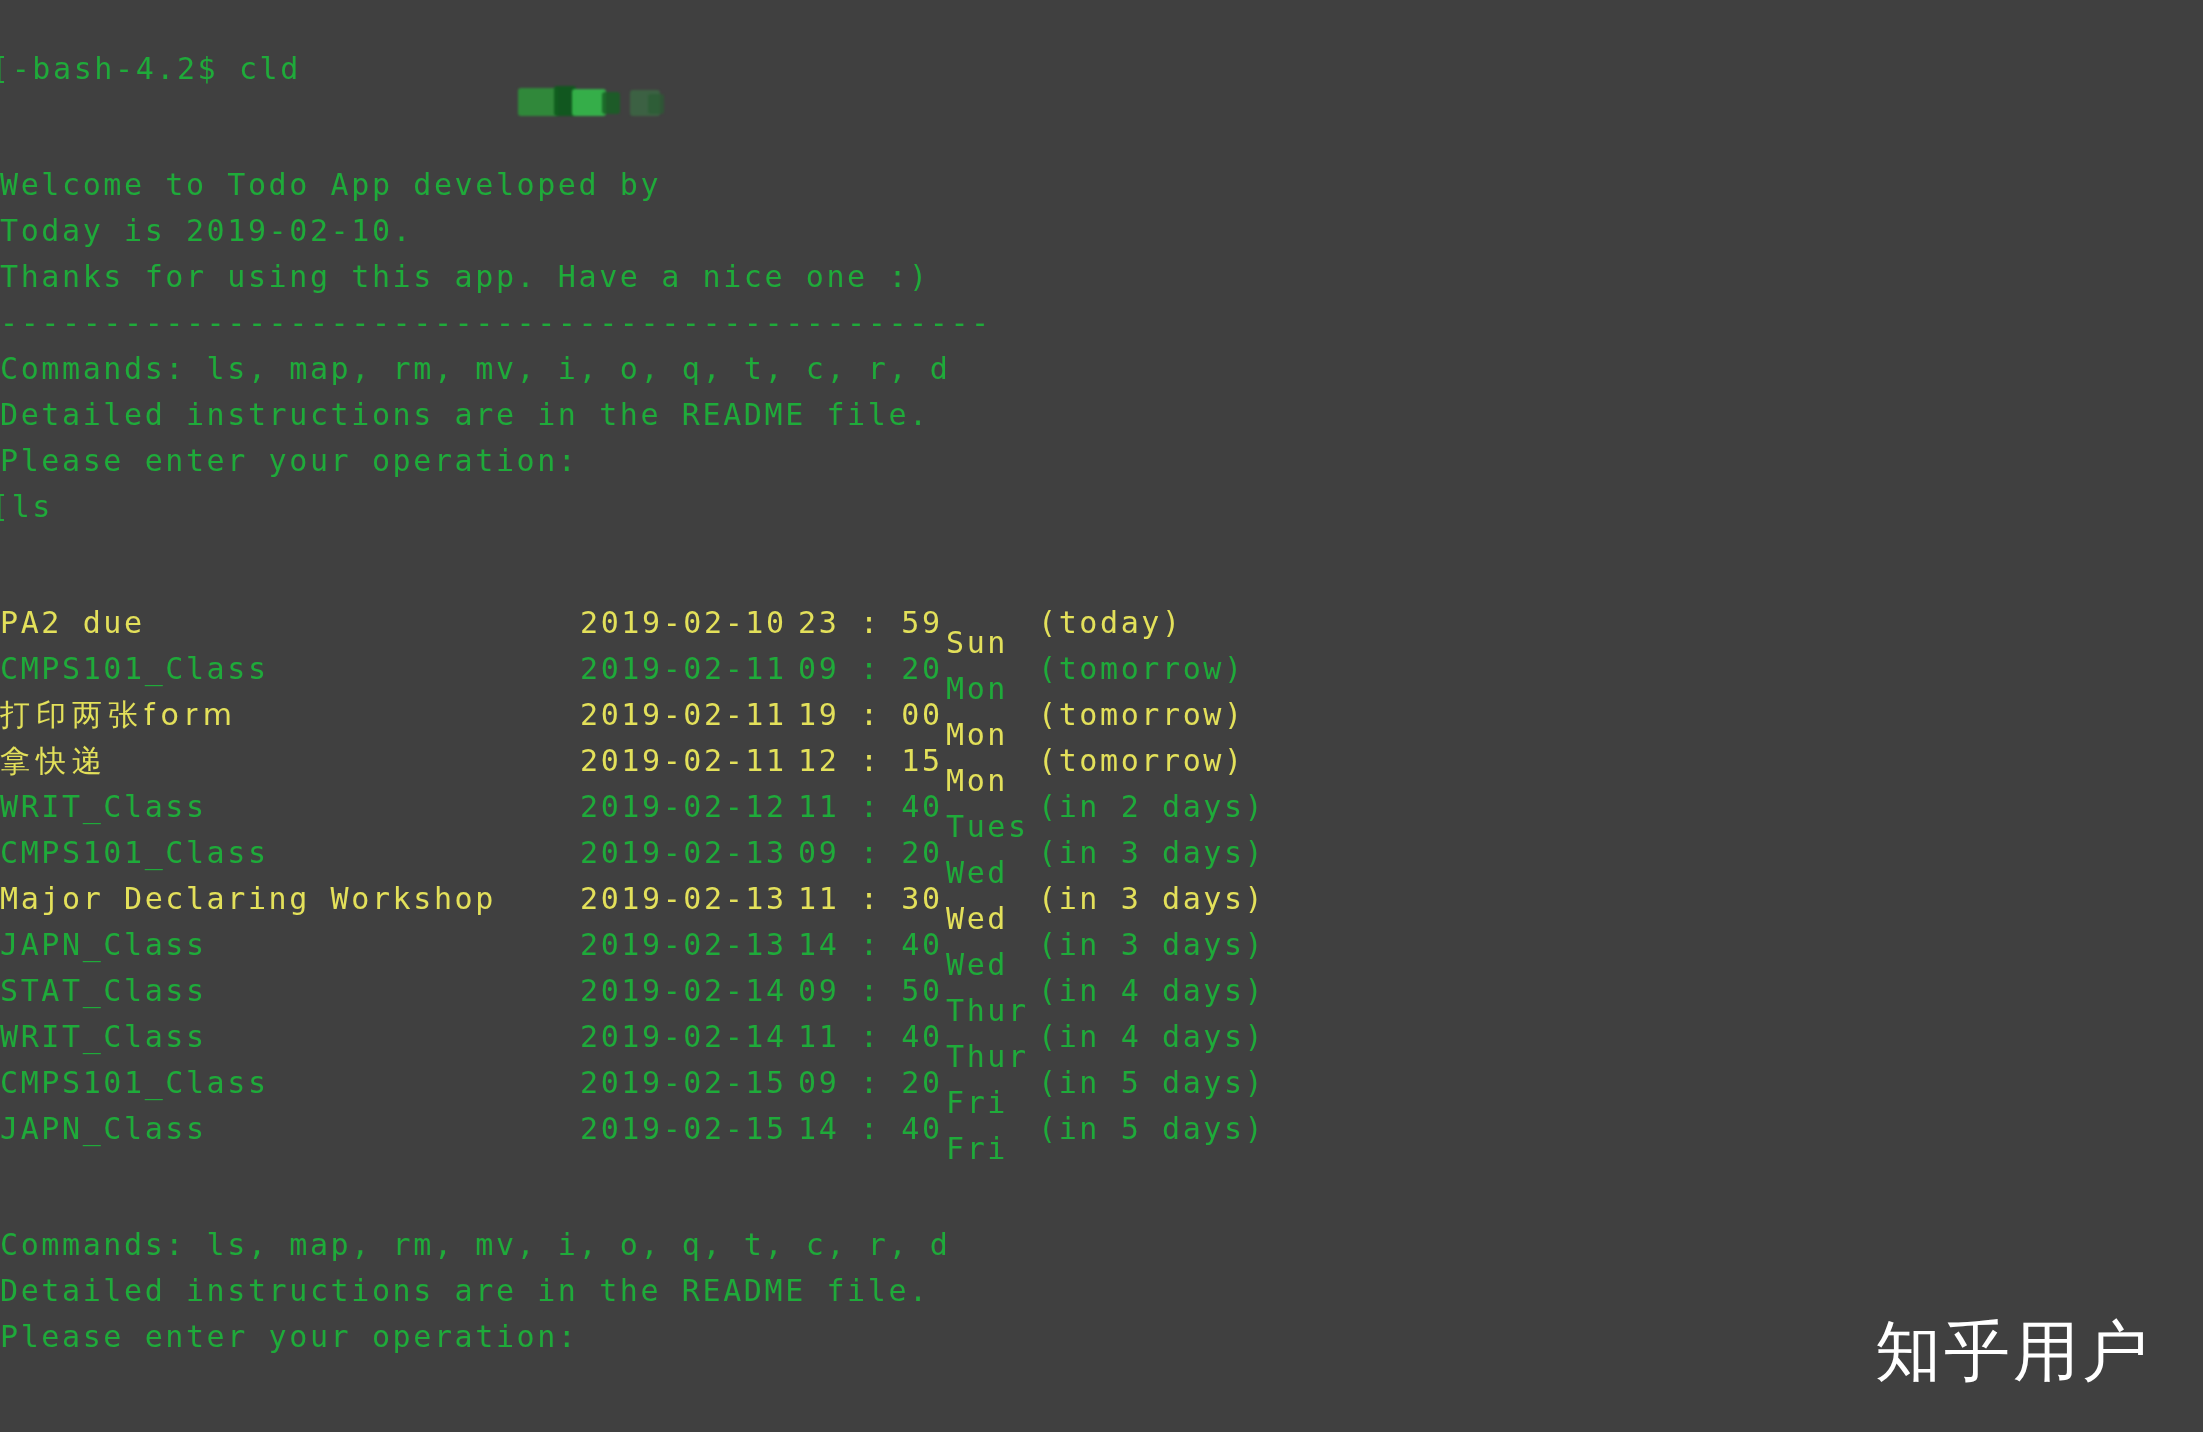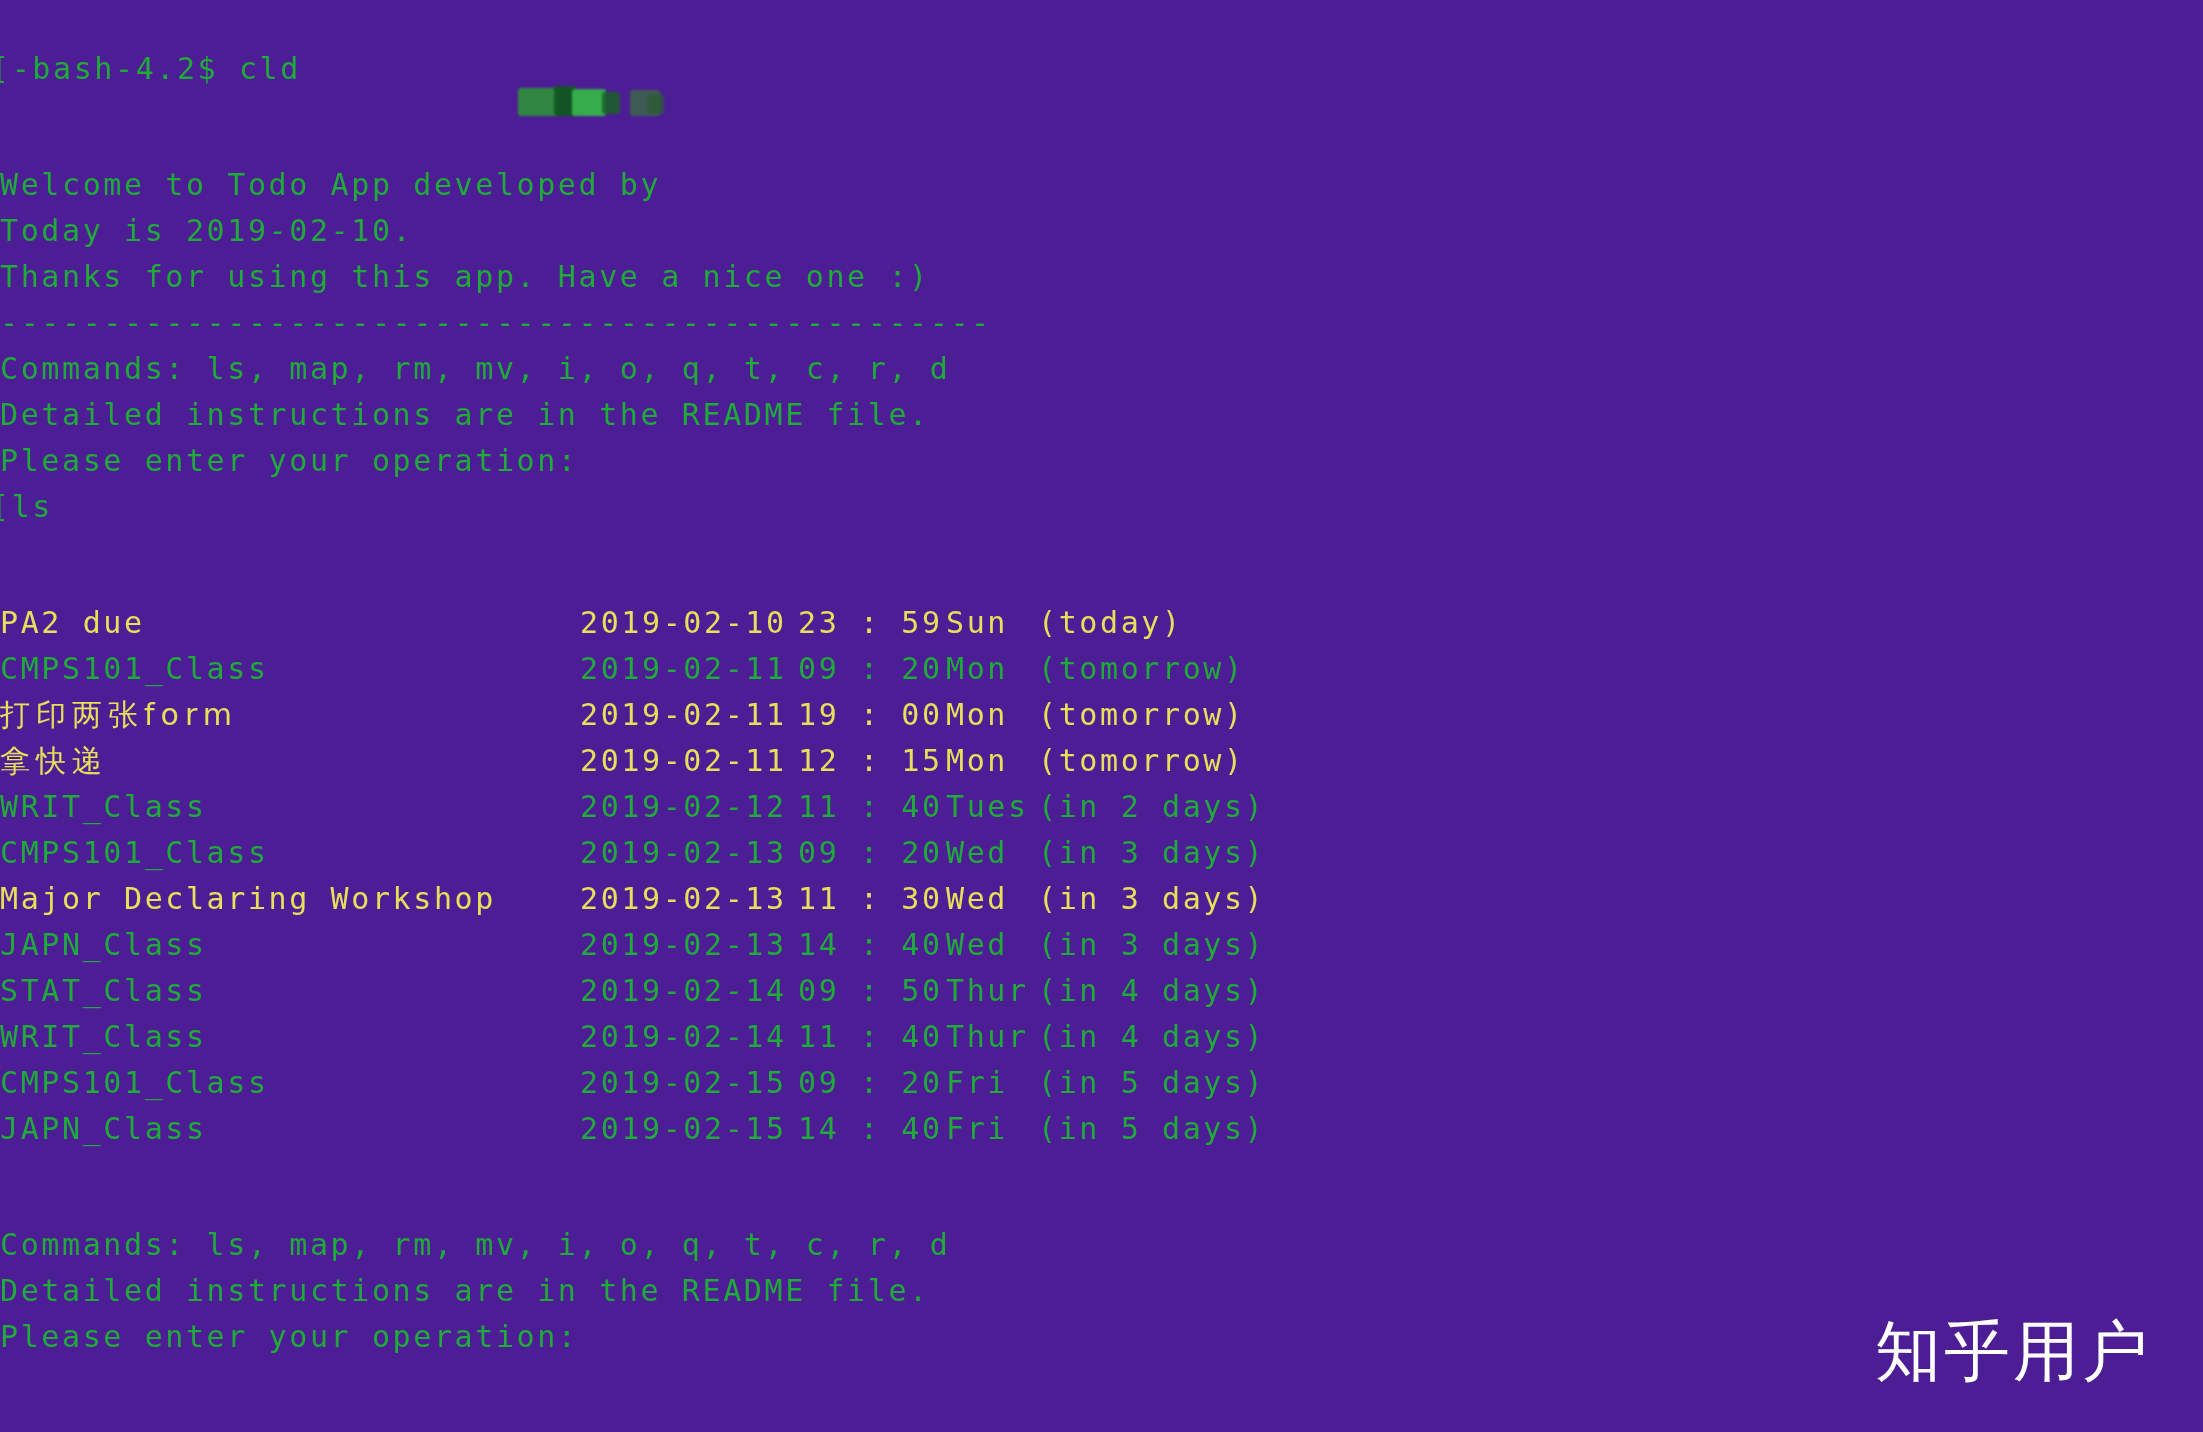--- a/index.html
+++ b/index.html
@@ -13,21 +13,21 @@
     overflow: hidden;
     position: relative;
     font-family: "DejaVu Sans Mono", "Liberation Mono", monospace;
   }
   #terminal {
     position: absolute;
     left: 0;
     top: 0;
     width: 2203px;
     height: 1432px;
-    background: #4c1d95;
+    background: #404040;
     padding: 0;
     box-sizing: border-box;
   }
   .line {
     white-space: pre;
     font-size: 30px;
     line-height: 46px;
     letter-spacing: 2.6px;
     height: 46px;
     padding-left: 0px;
@@ -67,20 +67,21 @@
   }
   .task-row .time {
     display: inline-block;
     width: 148px;
     vertical-align: top;
   }
   .task-row .dow {
     display: inline-block;
     width: 92px;
     vertical-align: top;
+    margin-top: 20px;
   }
   .task-row .rel {
     display: inline-block;
     vertical-align: top;
   }
   .cjk {
     font-family: "DejaVu Sans", "Liberation Sans", sans-serif;
     letter-spacing: 6px;
   }
 

